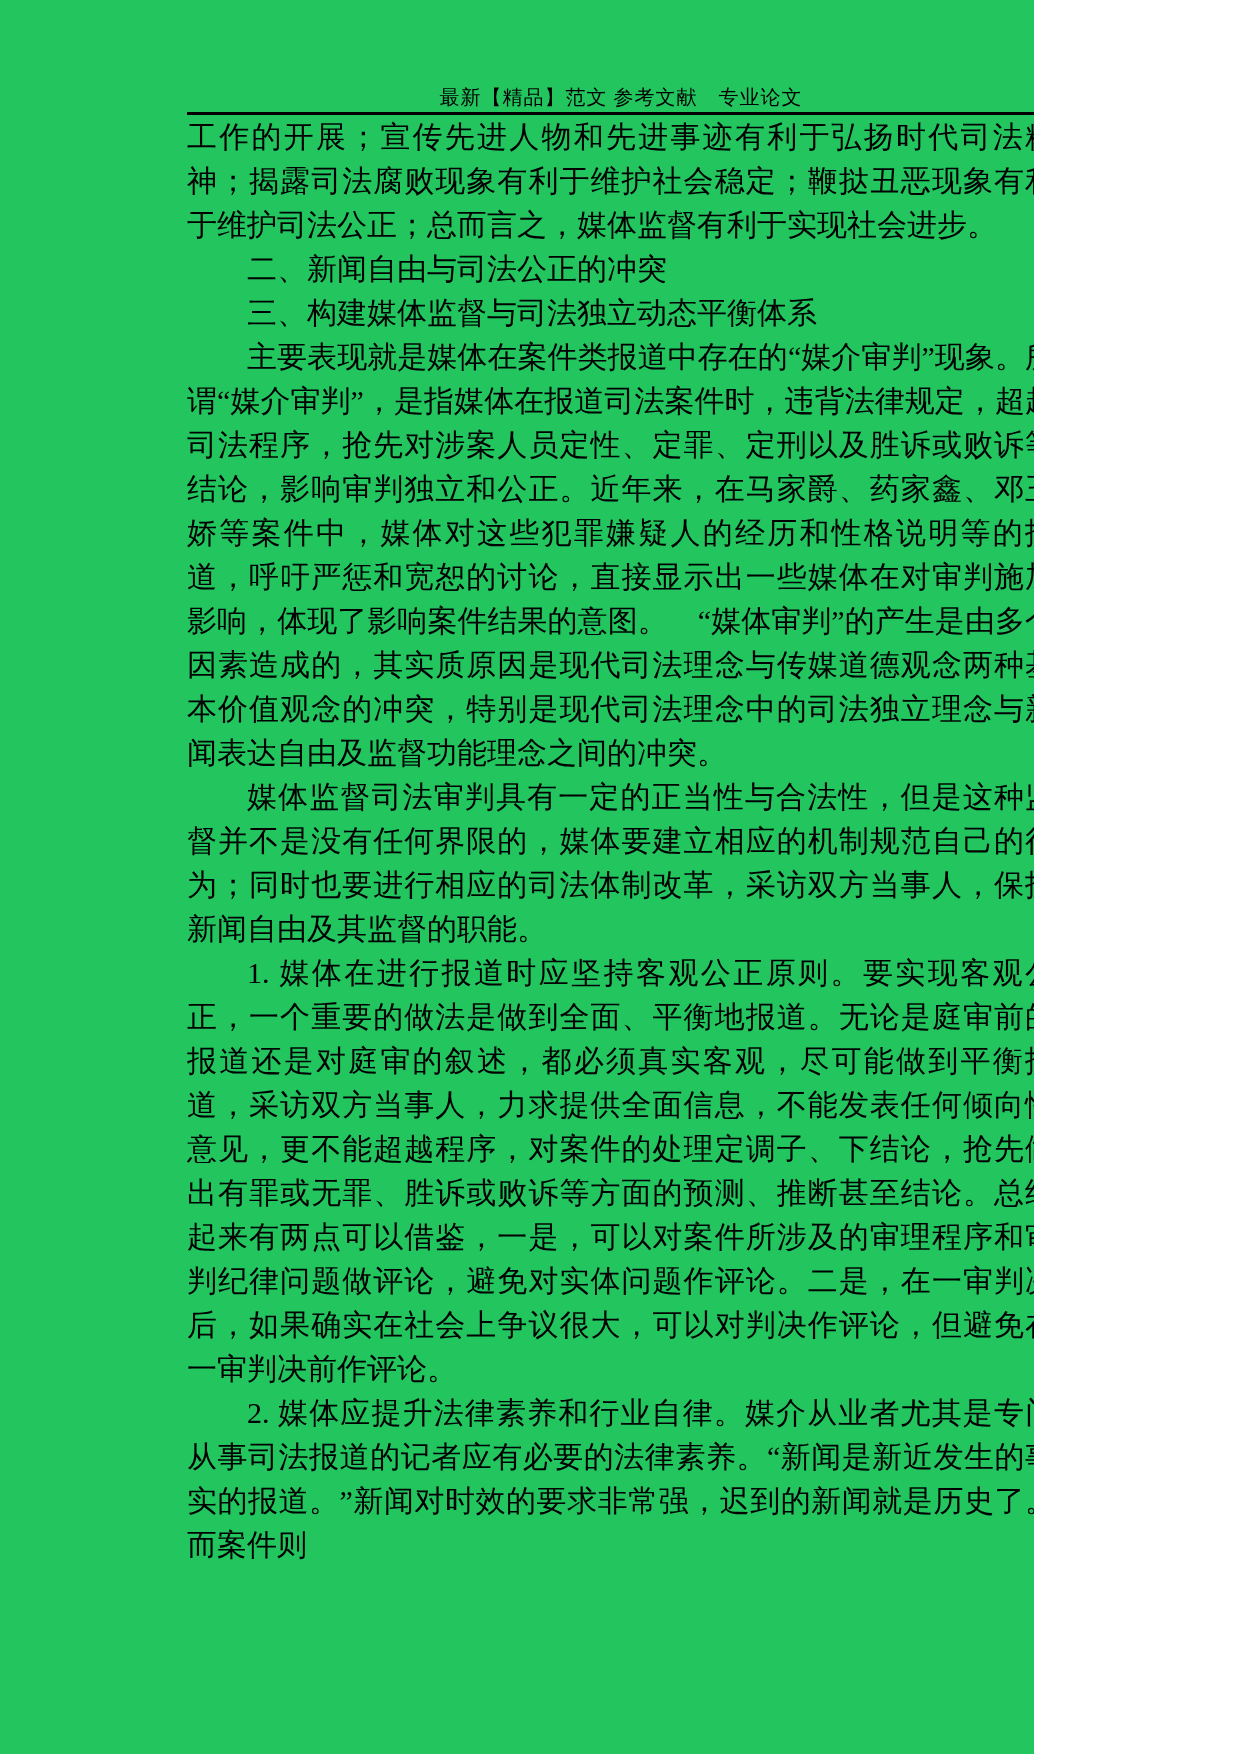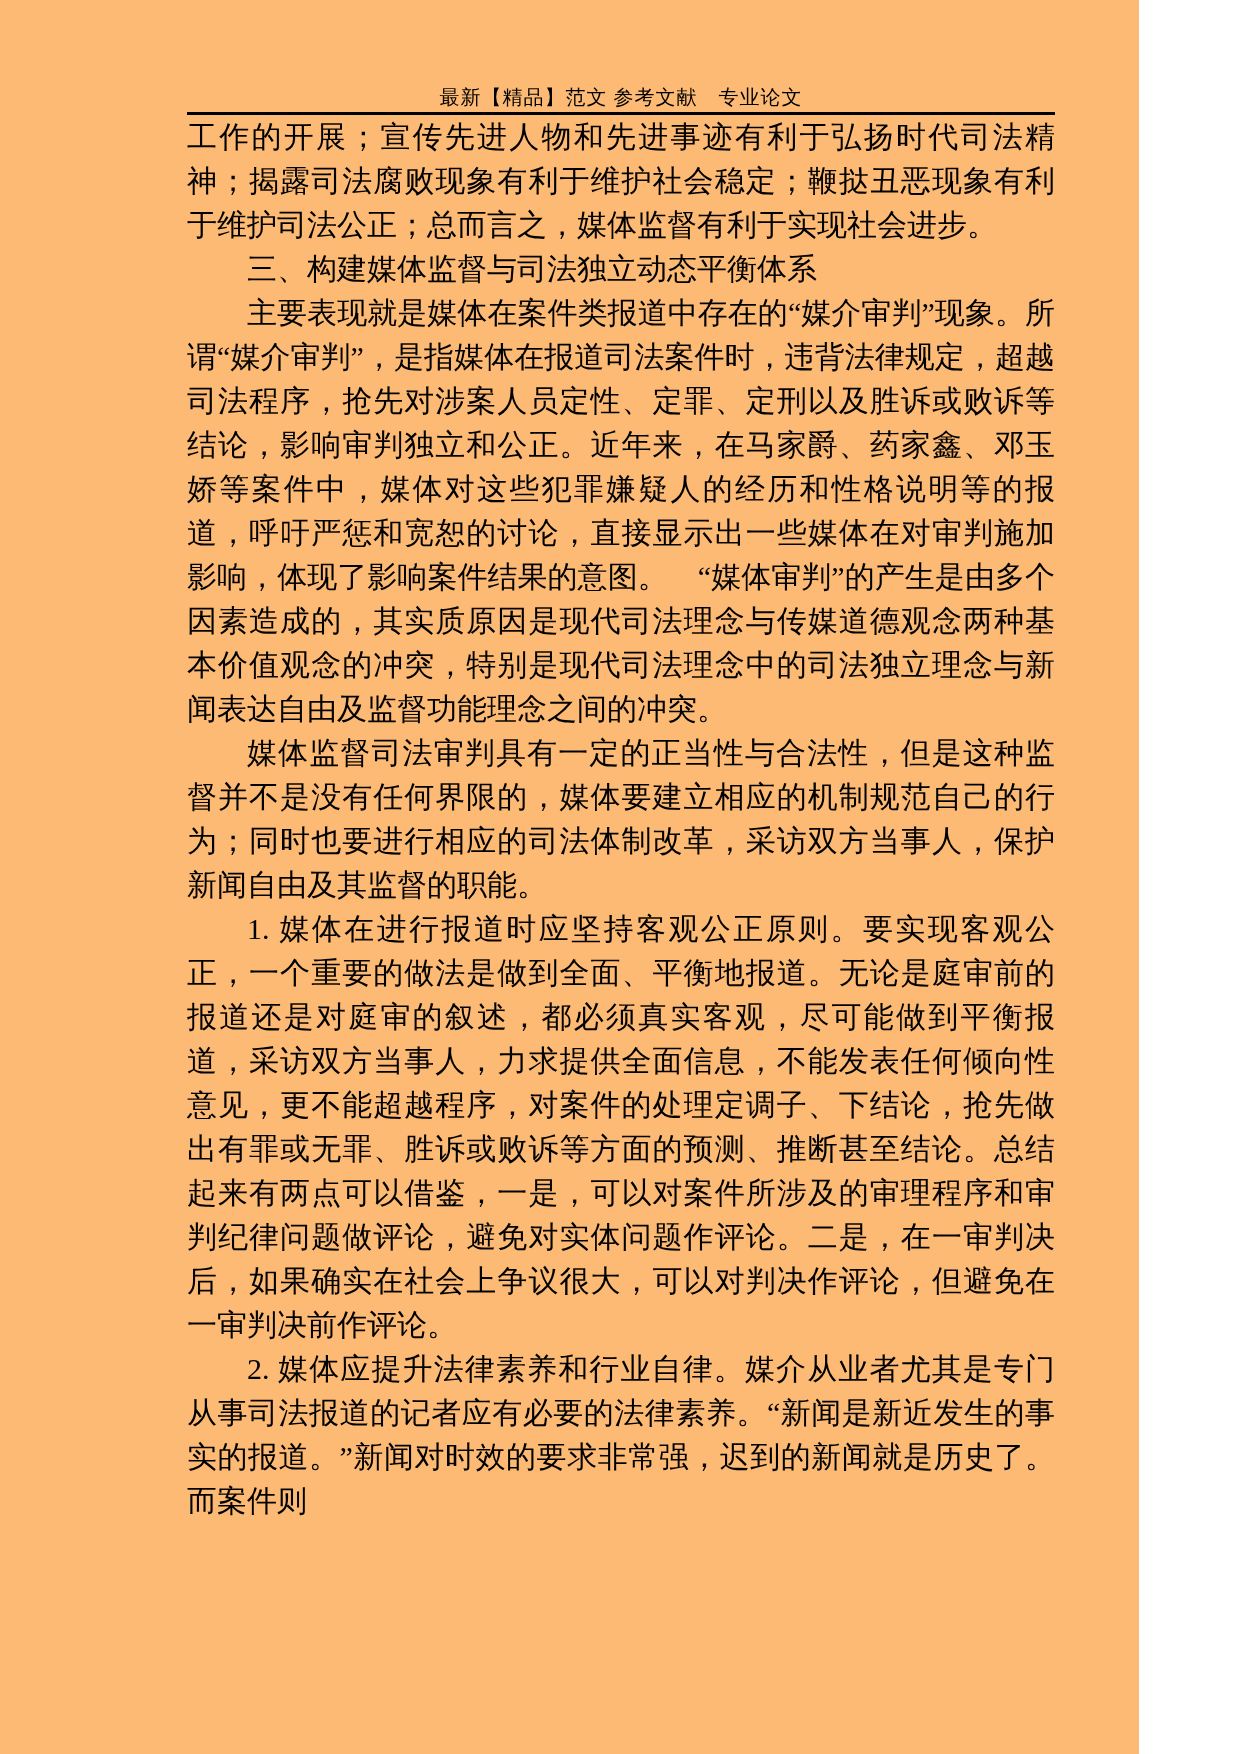--- a/index.html
+++ b/index.html
@@ -2,23 +2,23 @@
 <html><head>
 <meta charset="utf-8">
 <style>
   html, body {
     margin: 0;
     padding: 0;
     background: #ffffff;
   }
   .page {
     position: relative;
-    width: 1139px;
+    width: 1034px;
     height: 1754px;
-    background: #fdba74;
+    background: #22c55e;
     overflow: hidden;
     font-family: "Liberation Serif", "DejaVu Serif", serif;
     color: #000000;
   }
   .column {
     position: absolute;
     left: 187px;
     top: 82px;
     width: 868px;
   }
@@ -51,20 +51,21 @@
 </style>
 </head>
 <body>
 
 <div class="page">
   <div class="column">
     <div class="doc-header">最新【精品】范文 参考文献　专业论文</div>
     <div class="header-rule"></div>
     <div class="doc-body">
       <p>工作的开展；宣传先进人物和先进事迹有利于弘扬时代司法精神；揭露司法腐败现象有利于维护社会稳定；鞭挞丑恶现象有利于维护司法公正；总而言之，媒体监督有利于实现社会进步。</p>
+      <p class="indent">二、新闻自由与司法公正的冲突</p>
       <p class="indent">三、构建媒体监督与司法独立动态平衡体系</p>
       <p class="indent">主要表现就是媒体在案件类报道中存在的“媒介审判”现象。所谓“媒介审判”，是指媒体在报道司法案件时，违背法律规定，超越司法程序，抢先对涉案人员定性、定罪、定刑以及胜诉或败诉等结论，影响审判独立和公正。近年来，在马家爵、药家鑫、邓玉娇等案件中，媒体对这些犯罪嫌疑人的经历和性格说明等的报道，呼吁严惩和宽恕的讨论，直接显示出一些媒体在对审判施加影响，体现了影响案件结果的意图。　“媒体审判”的产生是由多个因素造成的，其实质原因是现代司法理念与传媒道德观念两种基本价值观念的冲突，特别是现代司法理念中的司法独立理念与新闻表达自由及监督功能理念之间的冲突。</p>
       <p class="indent">媒体监督司法审判具有一定的正当性与合法性，但是这种监督并不是没有任何界限的，媒体要建立相应的机制规范自己的行为；同时也要进行相应的司法体制改革，采访双方当事人，保护新闻自由及其监督的职能。</p>
       <p class="indent">1. 媒体在进行报道时应坚持客观公正原则。要实现客观公正，一个重要的做法是做到全面、平衡地报道。无论是庭审前的报道还是对庭审的叙述，都必须真实客观，尽可能做到平衡报道，采访双方当事人，力求提供全面信息，不能发表任何倾向性意见，更不能超越程序，对案件的处理定调子、下结论，抢先做出有罪或无罪、胜诉或败诉等方面的预测、推断甚至结论。总结起来有两点可以借鉴，一是，可以对案件所涉及的审理程序和审判纪律问题做评论，避免对实体问题作评论。二是，在一审判决后，如果确实在社会上争议很大，可以对判决作评论，但避免在一审判决前作评论。</p>
       <p class="indent">2. 媒体应提升法律素养和行业自律。媒介从业者尤其是专门从事司法报道的记者应有必要的法律素养。“新闻是新近发生的事实的报道。”新闻对时效的要求非常强，迟到的新闻就是历史了。而案件则</p>
     </div>
   </div>
 </div>
 
 </body></html>

